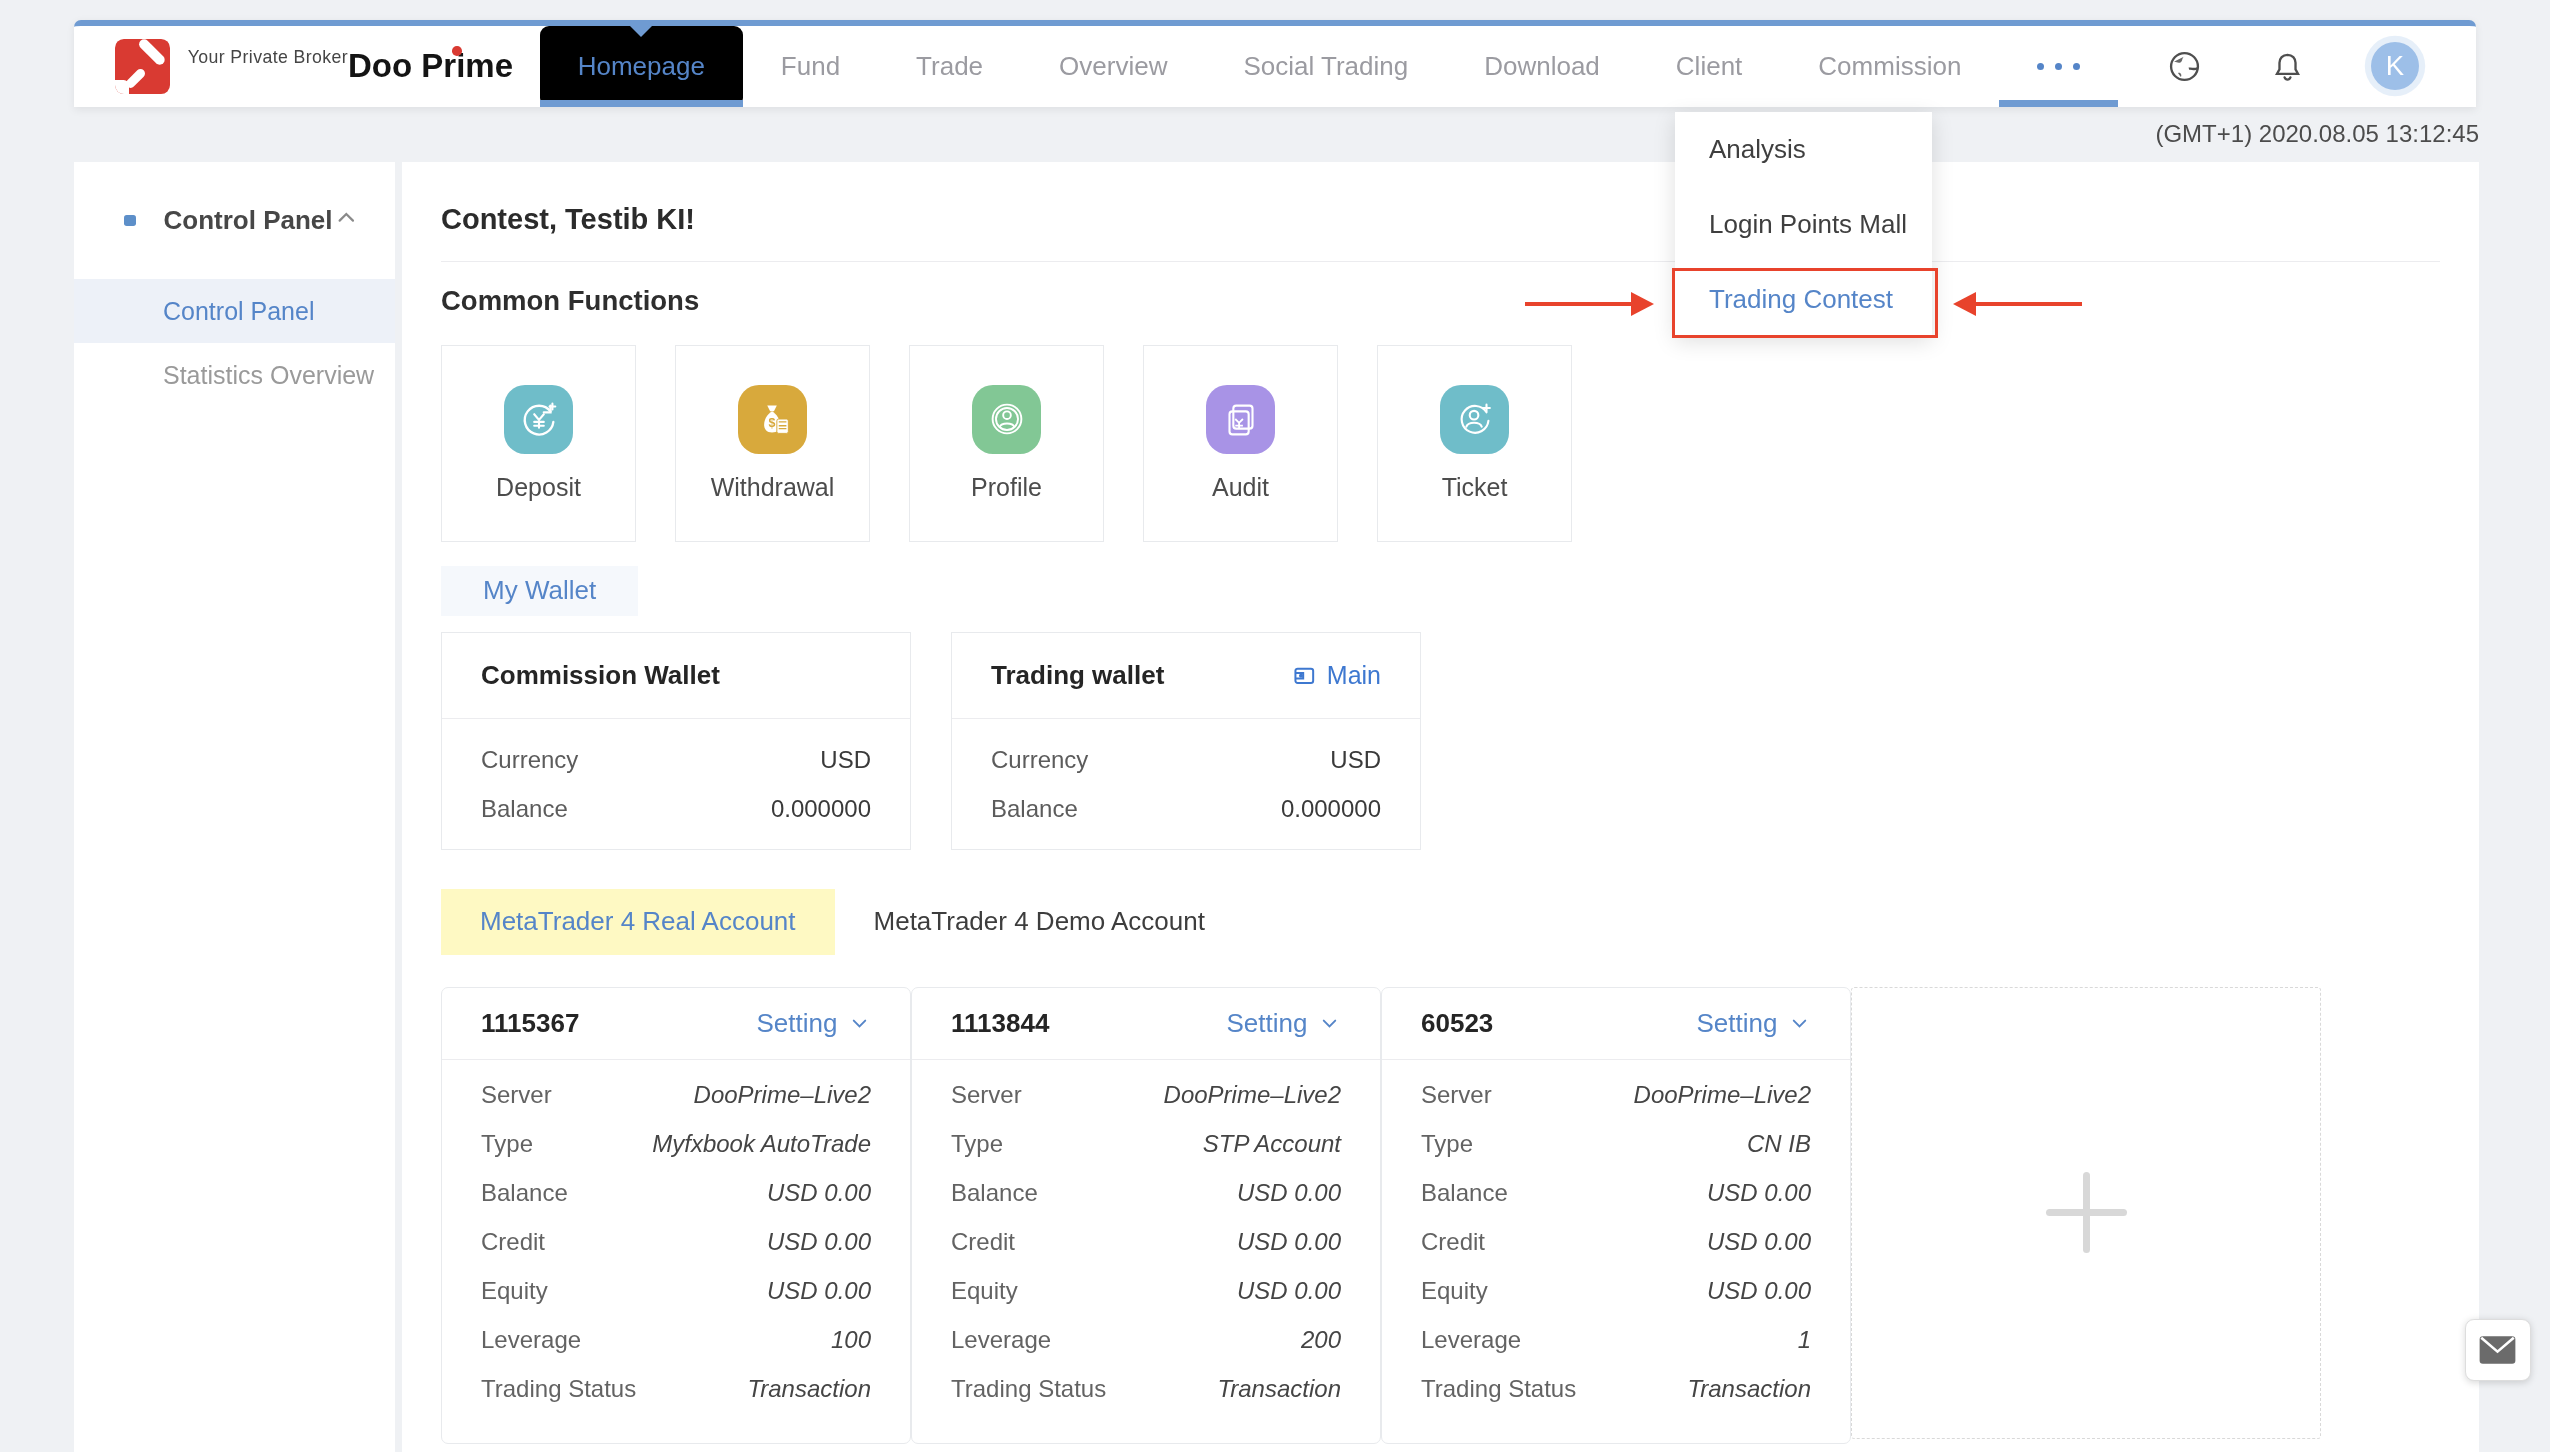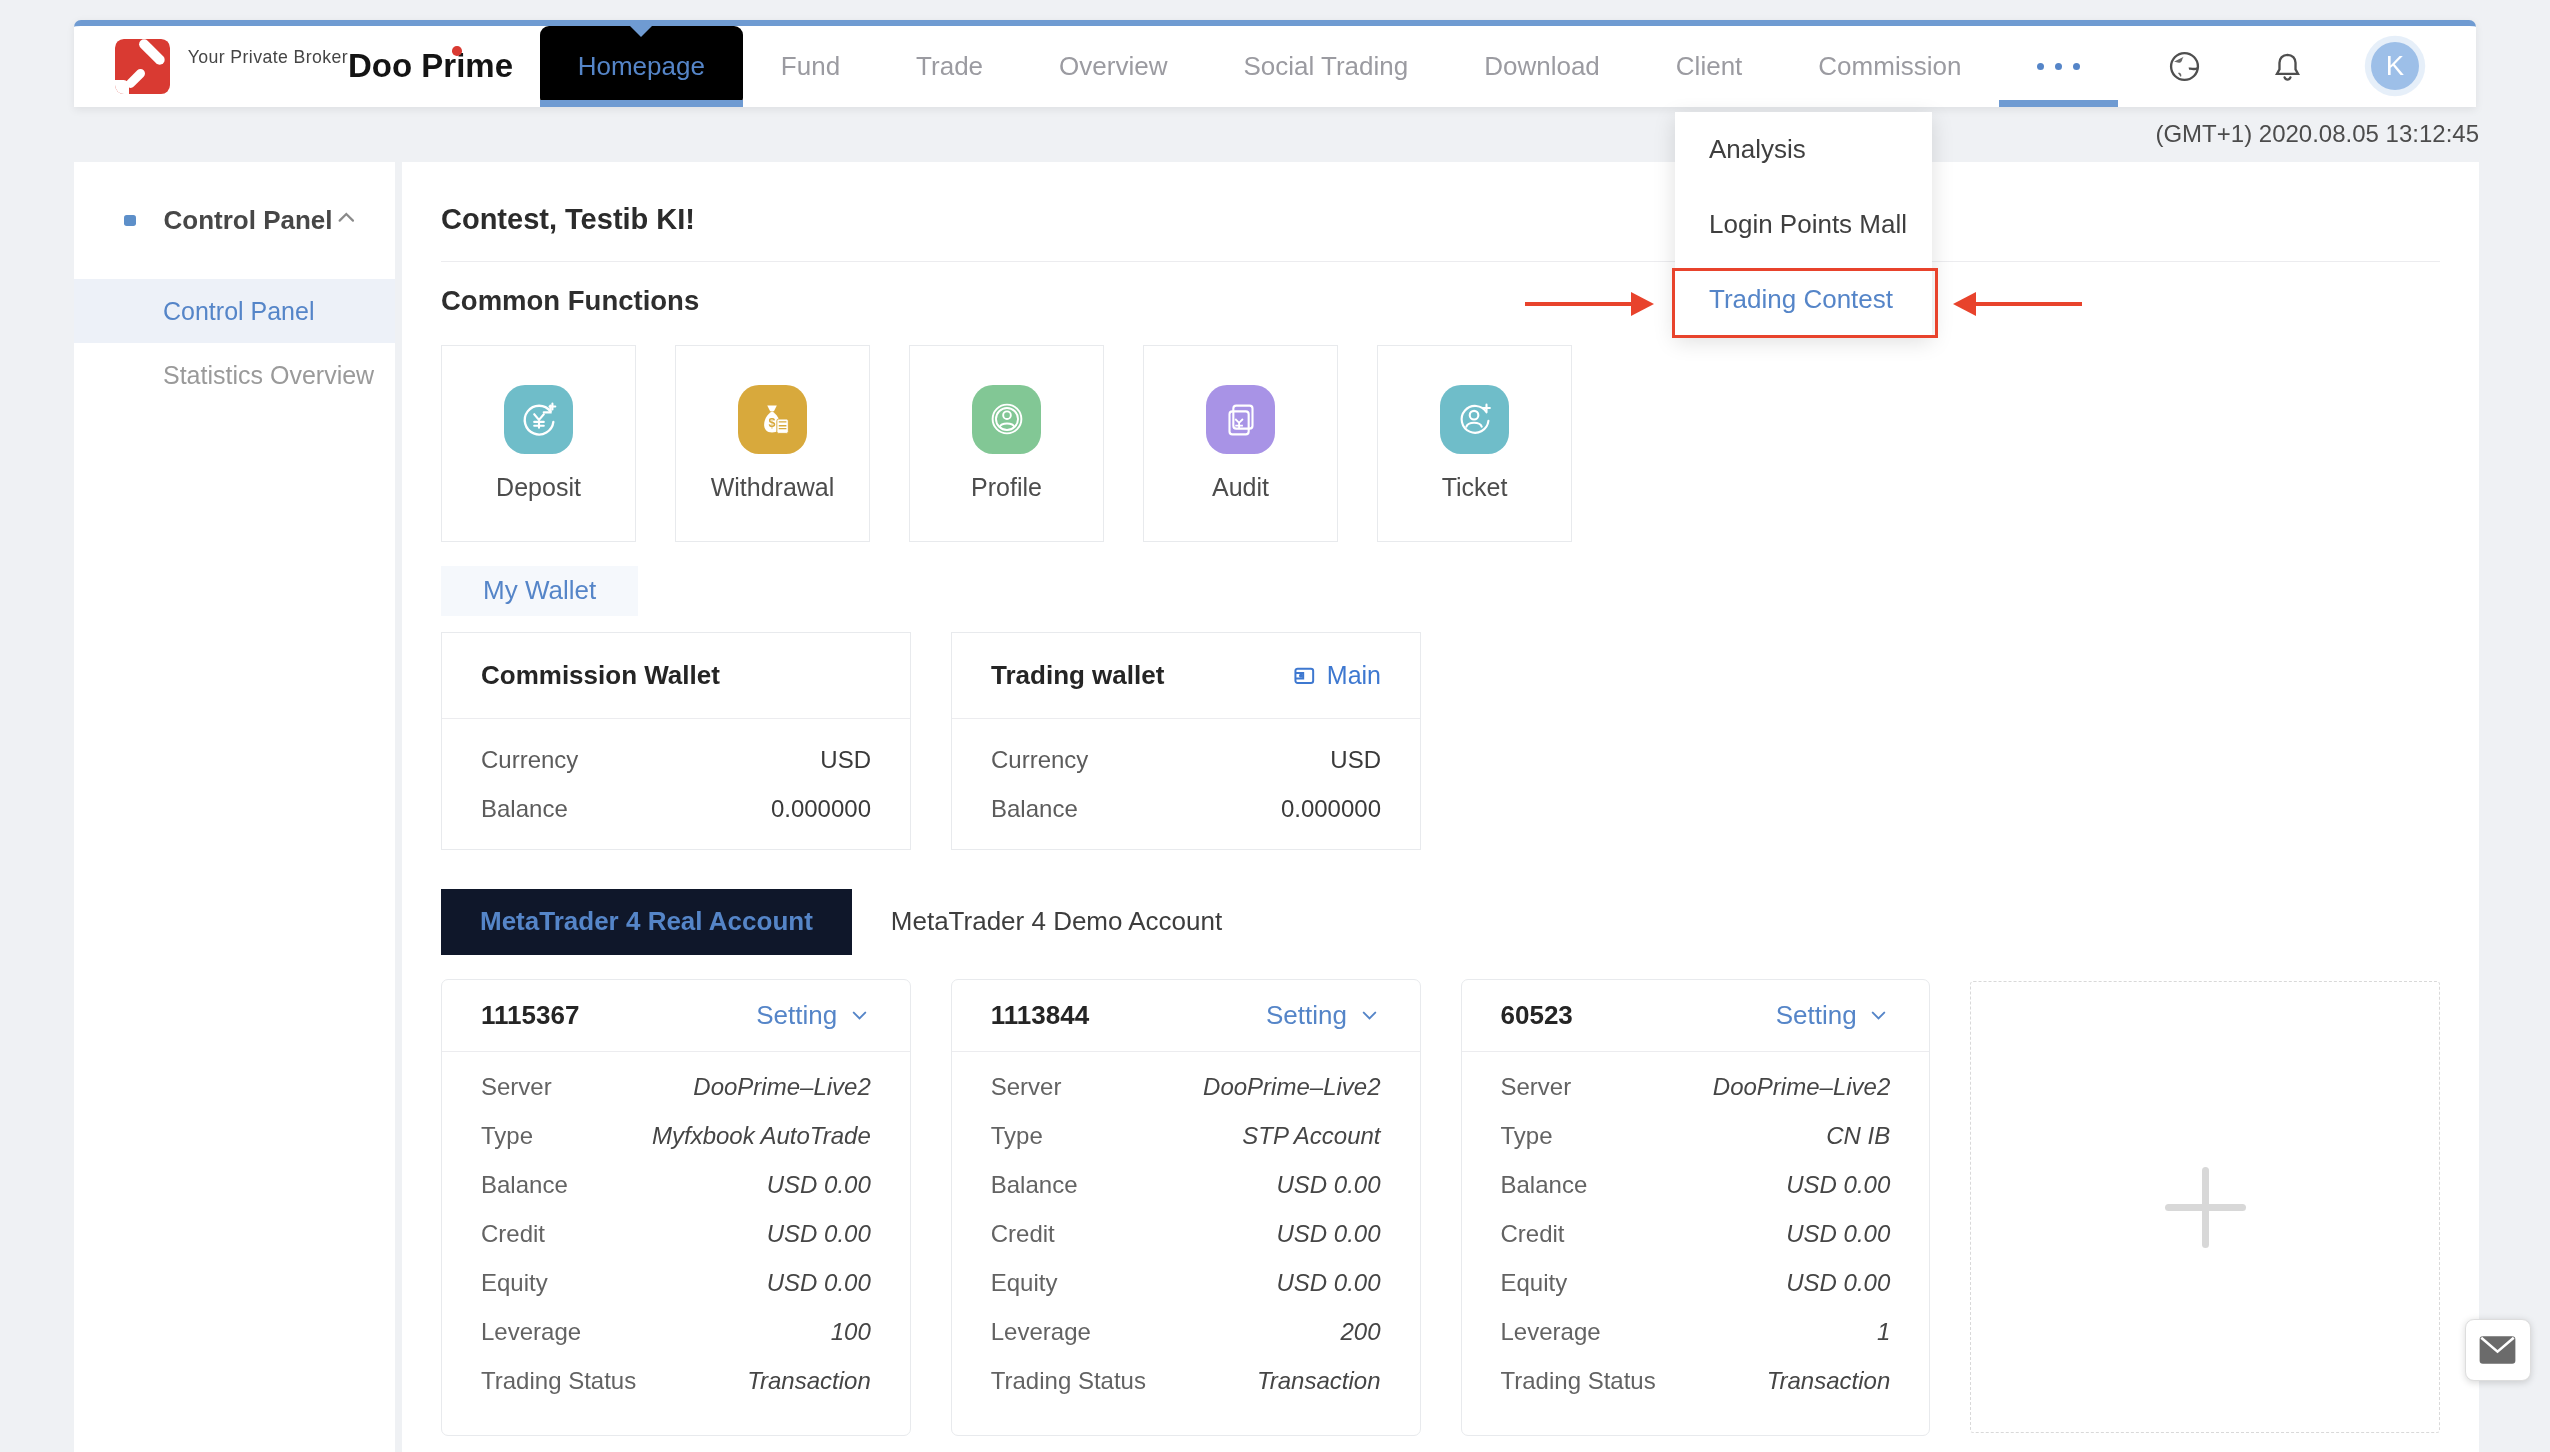--- a/index.html
+++ b/index.html
@@ -86,22 +86,22 @@
     padding:0 39px; border-bottom:0.9px solid #ececef;
     font-size:26px; font-weight:bold; color:#252525;
   }
   .wallet-link { display:flex; align-items:center; gap:8.9px; font-size:25px; font-weight:normal; color:#3e78d0; cursor:pointer; }
   .wallet-body { padding:17px 39px 15px; }
   .wrow { height:49px; display:flex; align-items:center; justify-content:space-between; font-size:24px; }
   .wrow .lbl { color:#5c5c5c; }
   .wrow .val { color:#3a3a3a; }
   .mt-tabs { display:flex; margin-top:39px; }
   .mt-tab { height:66px; display:flex; align-items:center; padding:0 39px; font-size:26px; color:#3d3d3d; cursor:pointer; }
-  .mt-tab.active { background:#0f172a; color:#5585c8; font-weight:bold; }
-  .acct-row { display:flex; gap:40px; margin-top:24px;align-items:center; }
+  .mt-tab.active { background:#fef9c3; color:#5585c8; font-weight:normal; }
+  .acct-row { display:flex; margin-top:32px; }
   .acct-card { width:470px; height:457px; border:0.9px solid #e8eaed; border-radius:7px; background:#fff; }
   .acct-head {
     height:72px; display:flex; align-items:center; justify-content:space-between;
     padding:0 39px; border-bottom:0.9px solid #ececef;
   }
   .acct-id { font-size:26px; font-weight:bold; color:#252525; }
   .acct-setting { display:flex; align-items:center; gap:10.6px; font-size:26px; color:#5585c8; cursor:pointer; }
   .acct-body { padding:10.6px 39px 0; }
   .arow { height:49px; display:flex; align-items:center; justify-content:space-between; font-size:24px; }
   .arow .lbl { color:#636363; }

